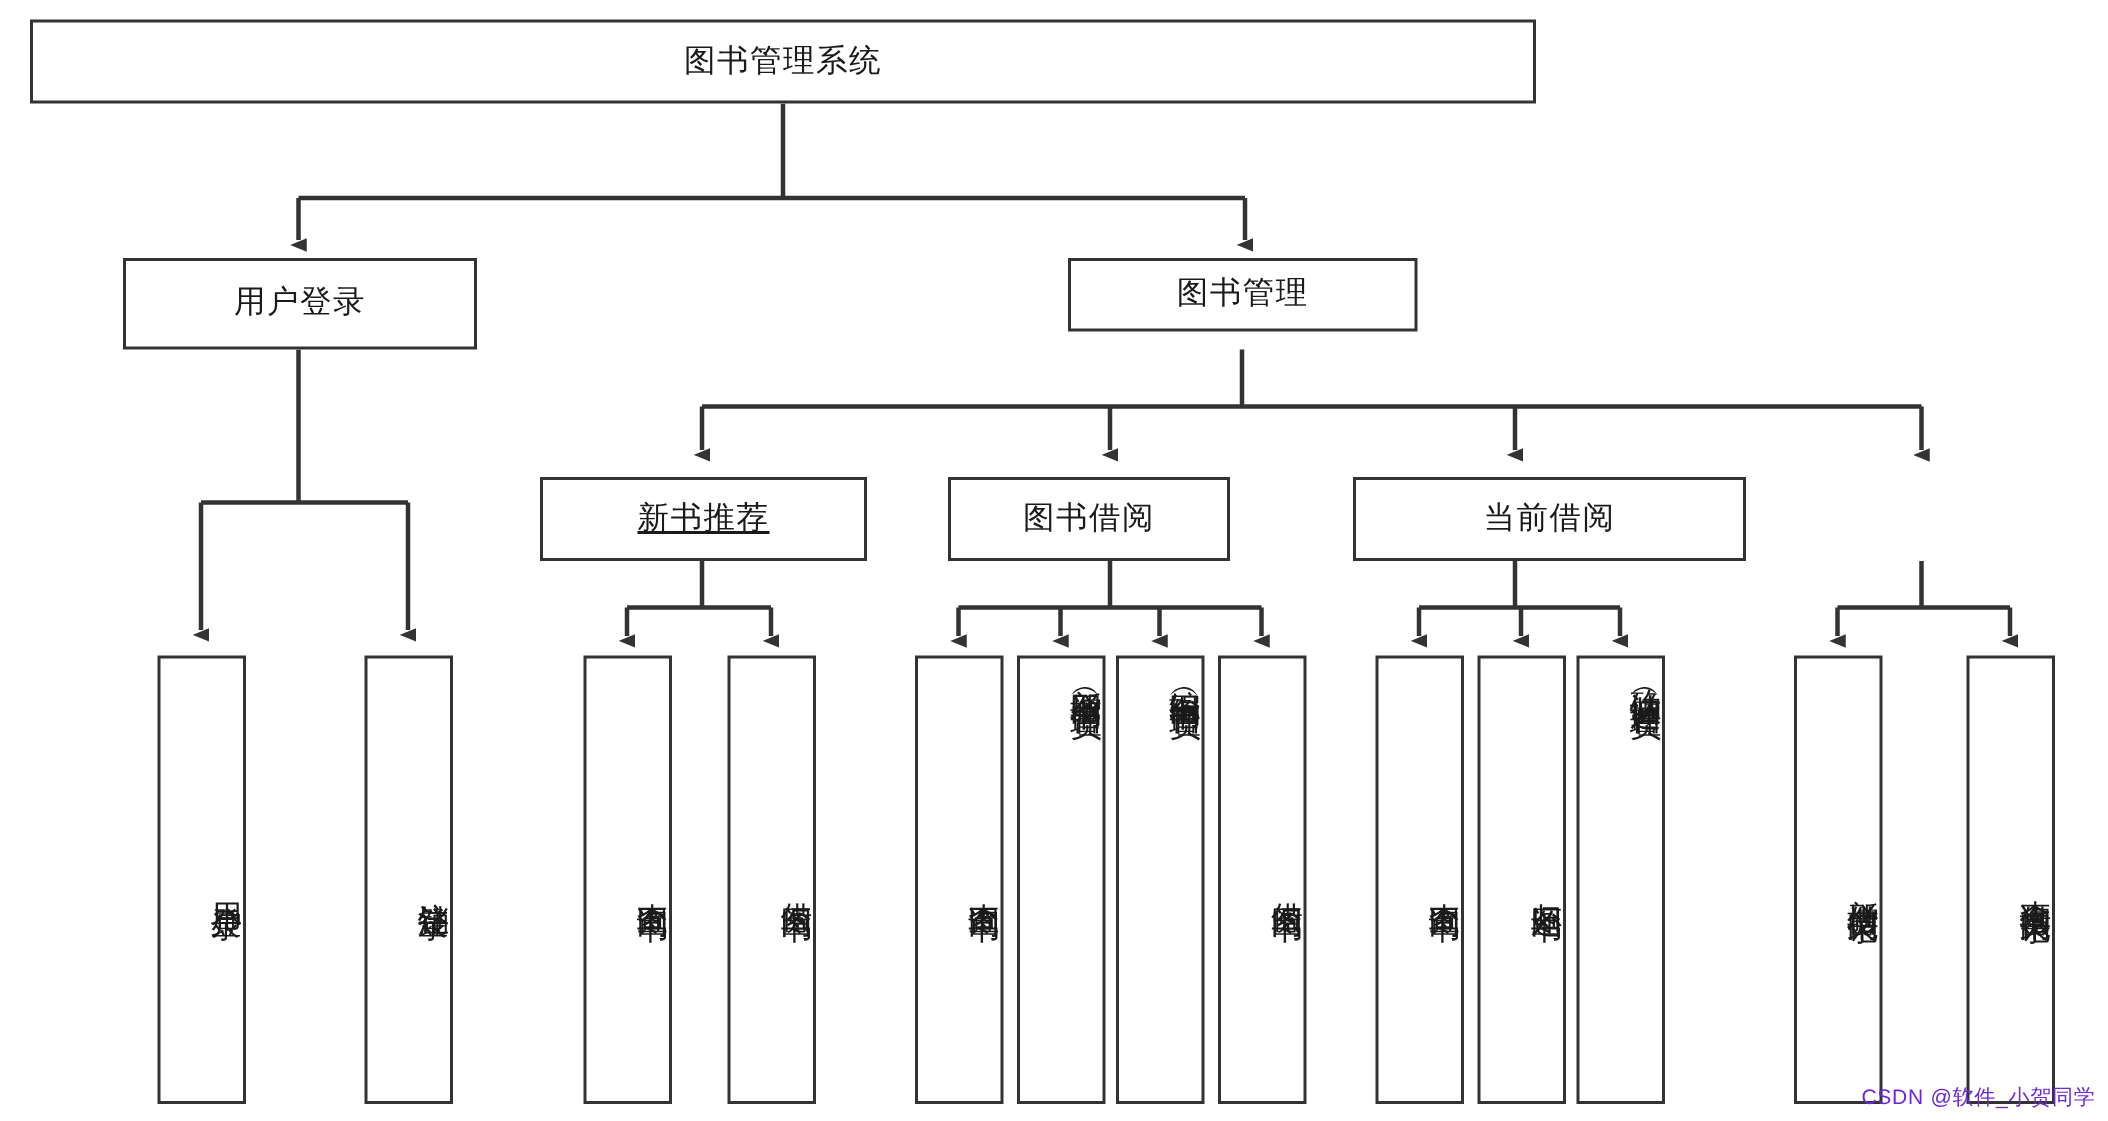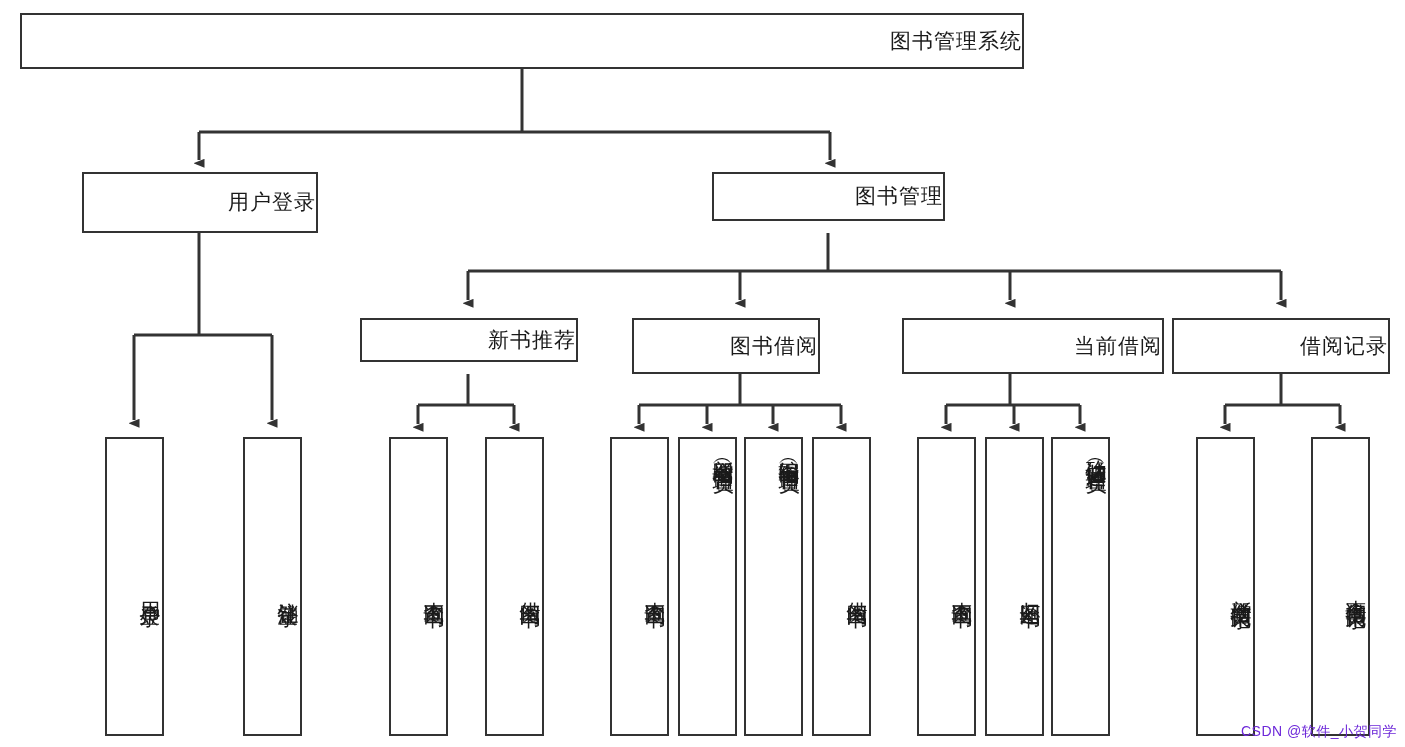--- a/index.html
+++ b/index.html
@@ -26,21 +26,21 @@
     height: 747px;
     pointer-events: none;
   }
   .node {
     position: absolute;
     box-sizing: border-box;
     border: 2px solid #333333;
     background: #ffffff;
     display: flex;
     align-items: center;
-    justify-content: flex-end;
+    justify-content: center;
     color: #1a1a1a;
     line-height: 1.18;
   }
   .node.horizontal {
     font-size: 21px;
     text-align: center;
     letter-spacing: 1px;
   }
   .node.vertical {
     writing-mode: vertical-rl;
@@ -130,31 +130,28 @@
     <span class="node-label">图书管理系统</span>
   </div>
 
   <div class="node horizontal" style="left:82px; top:172px; width:236px; height:61px;">
     <span class="node-label">用户登录</span>
   </div>
   <div class="node horizontal" style="left:712px; top:172px; width:233px; height:49px;">
     <span class="node-label">图书管理</span>
   </div>
 
-  <div class="node horizontal" style="left:360px; top:318px; width:218px; height:44px;">
+  <div class="node horizontal" style="left:360px; top:318px; width:218px; height:56px;text-decoration:underline;">
     <span class="node-label">新书推荐</span>
   </div>
   <div class="node horizontal" style="left:632px; top:318px; width:188px; height:56px;">
     <span class="node-label">图书借阅</span>
   </div>
   <div class="node horizontal" style="left:902px; top:318px; width:262px; height:56px;">
     <span class="node-label">当前借阅</span>
-  </div>
-  <div class="node horizontal" style="left:1172px; top:318px; width:218px; height:56px;">
-    <span class="node-label">借阅记录</span>
   </div>
 
   <div class="node vertical" style="left:105px; top:437px; width:59px; height:299px;">
     <span class="node-label">用户登录</span>
   </div>
   <div class="node vertical" style="left:243px; top:437px; width:59px; height:299px;">
     <span class="node-label">注销登录</span>
   </div>
   <div class="node vertical" style="left:389px; top:437px; width:59px; height:299px;">
     <span class="node-label">查询图书</span>

